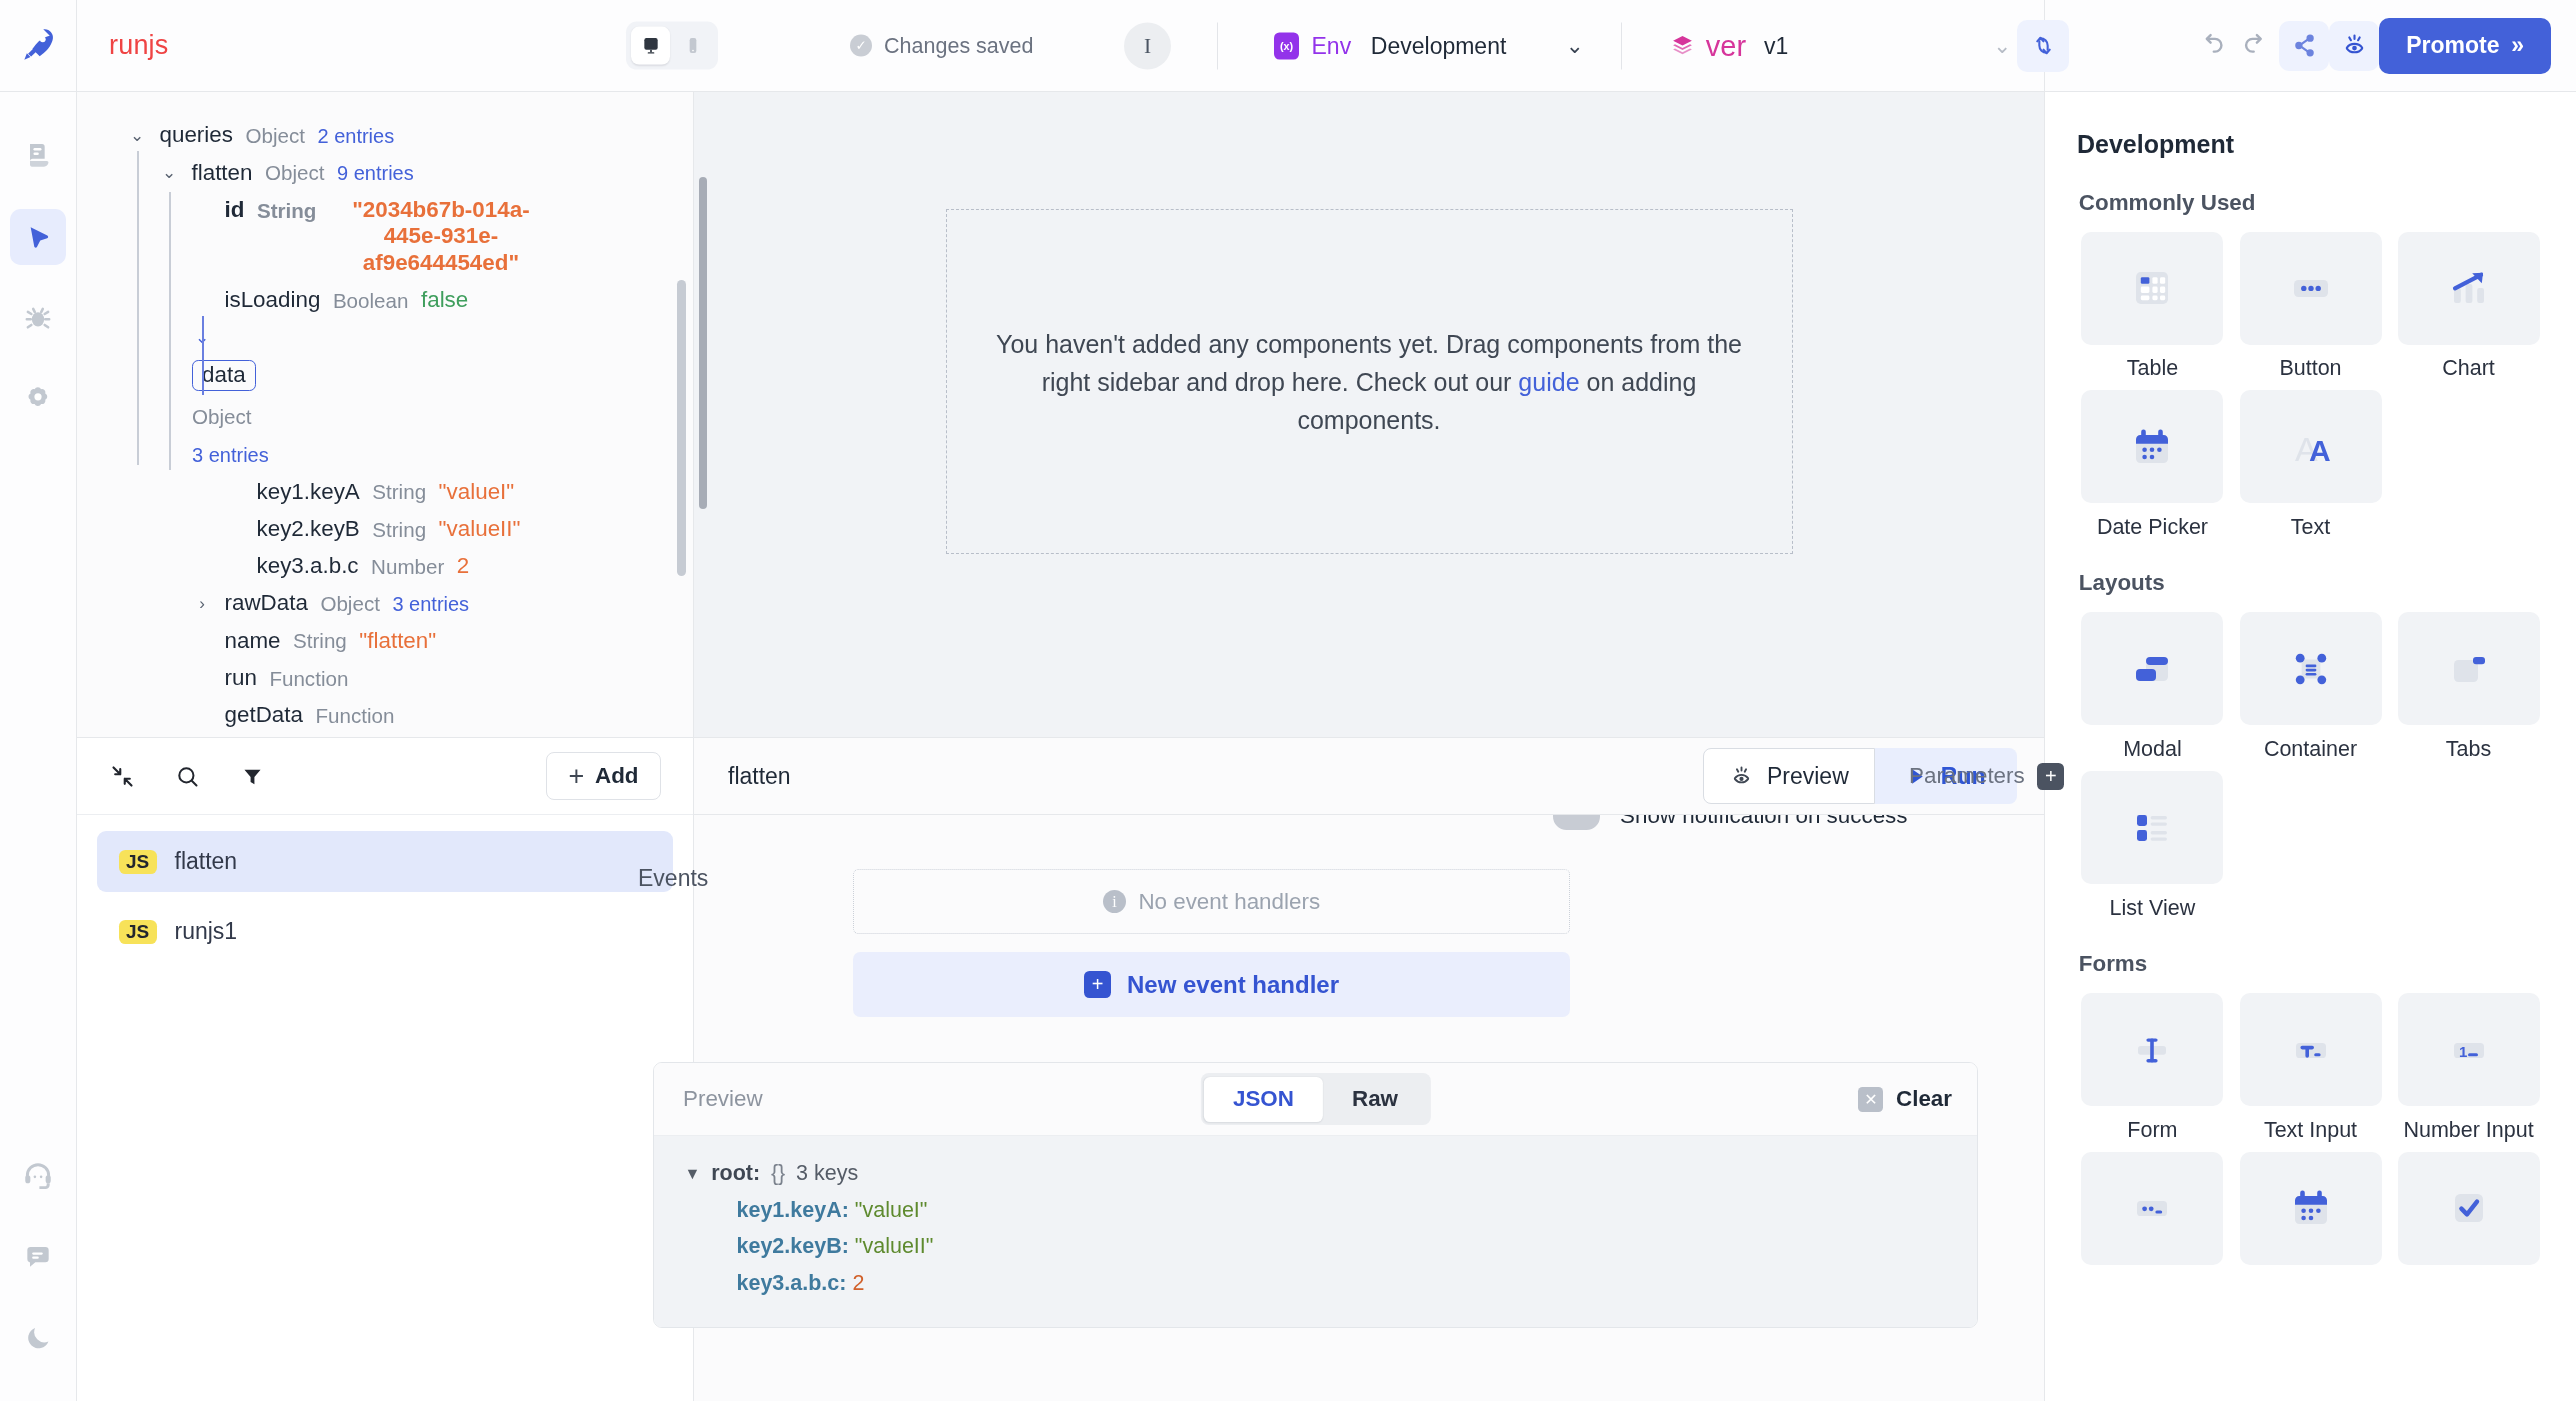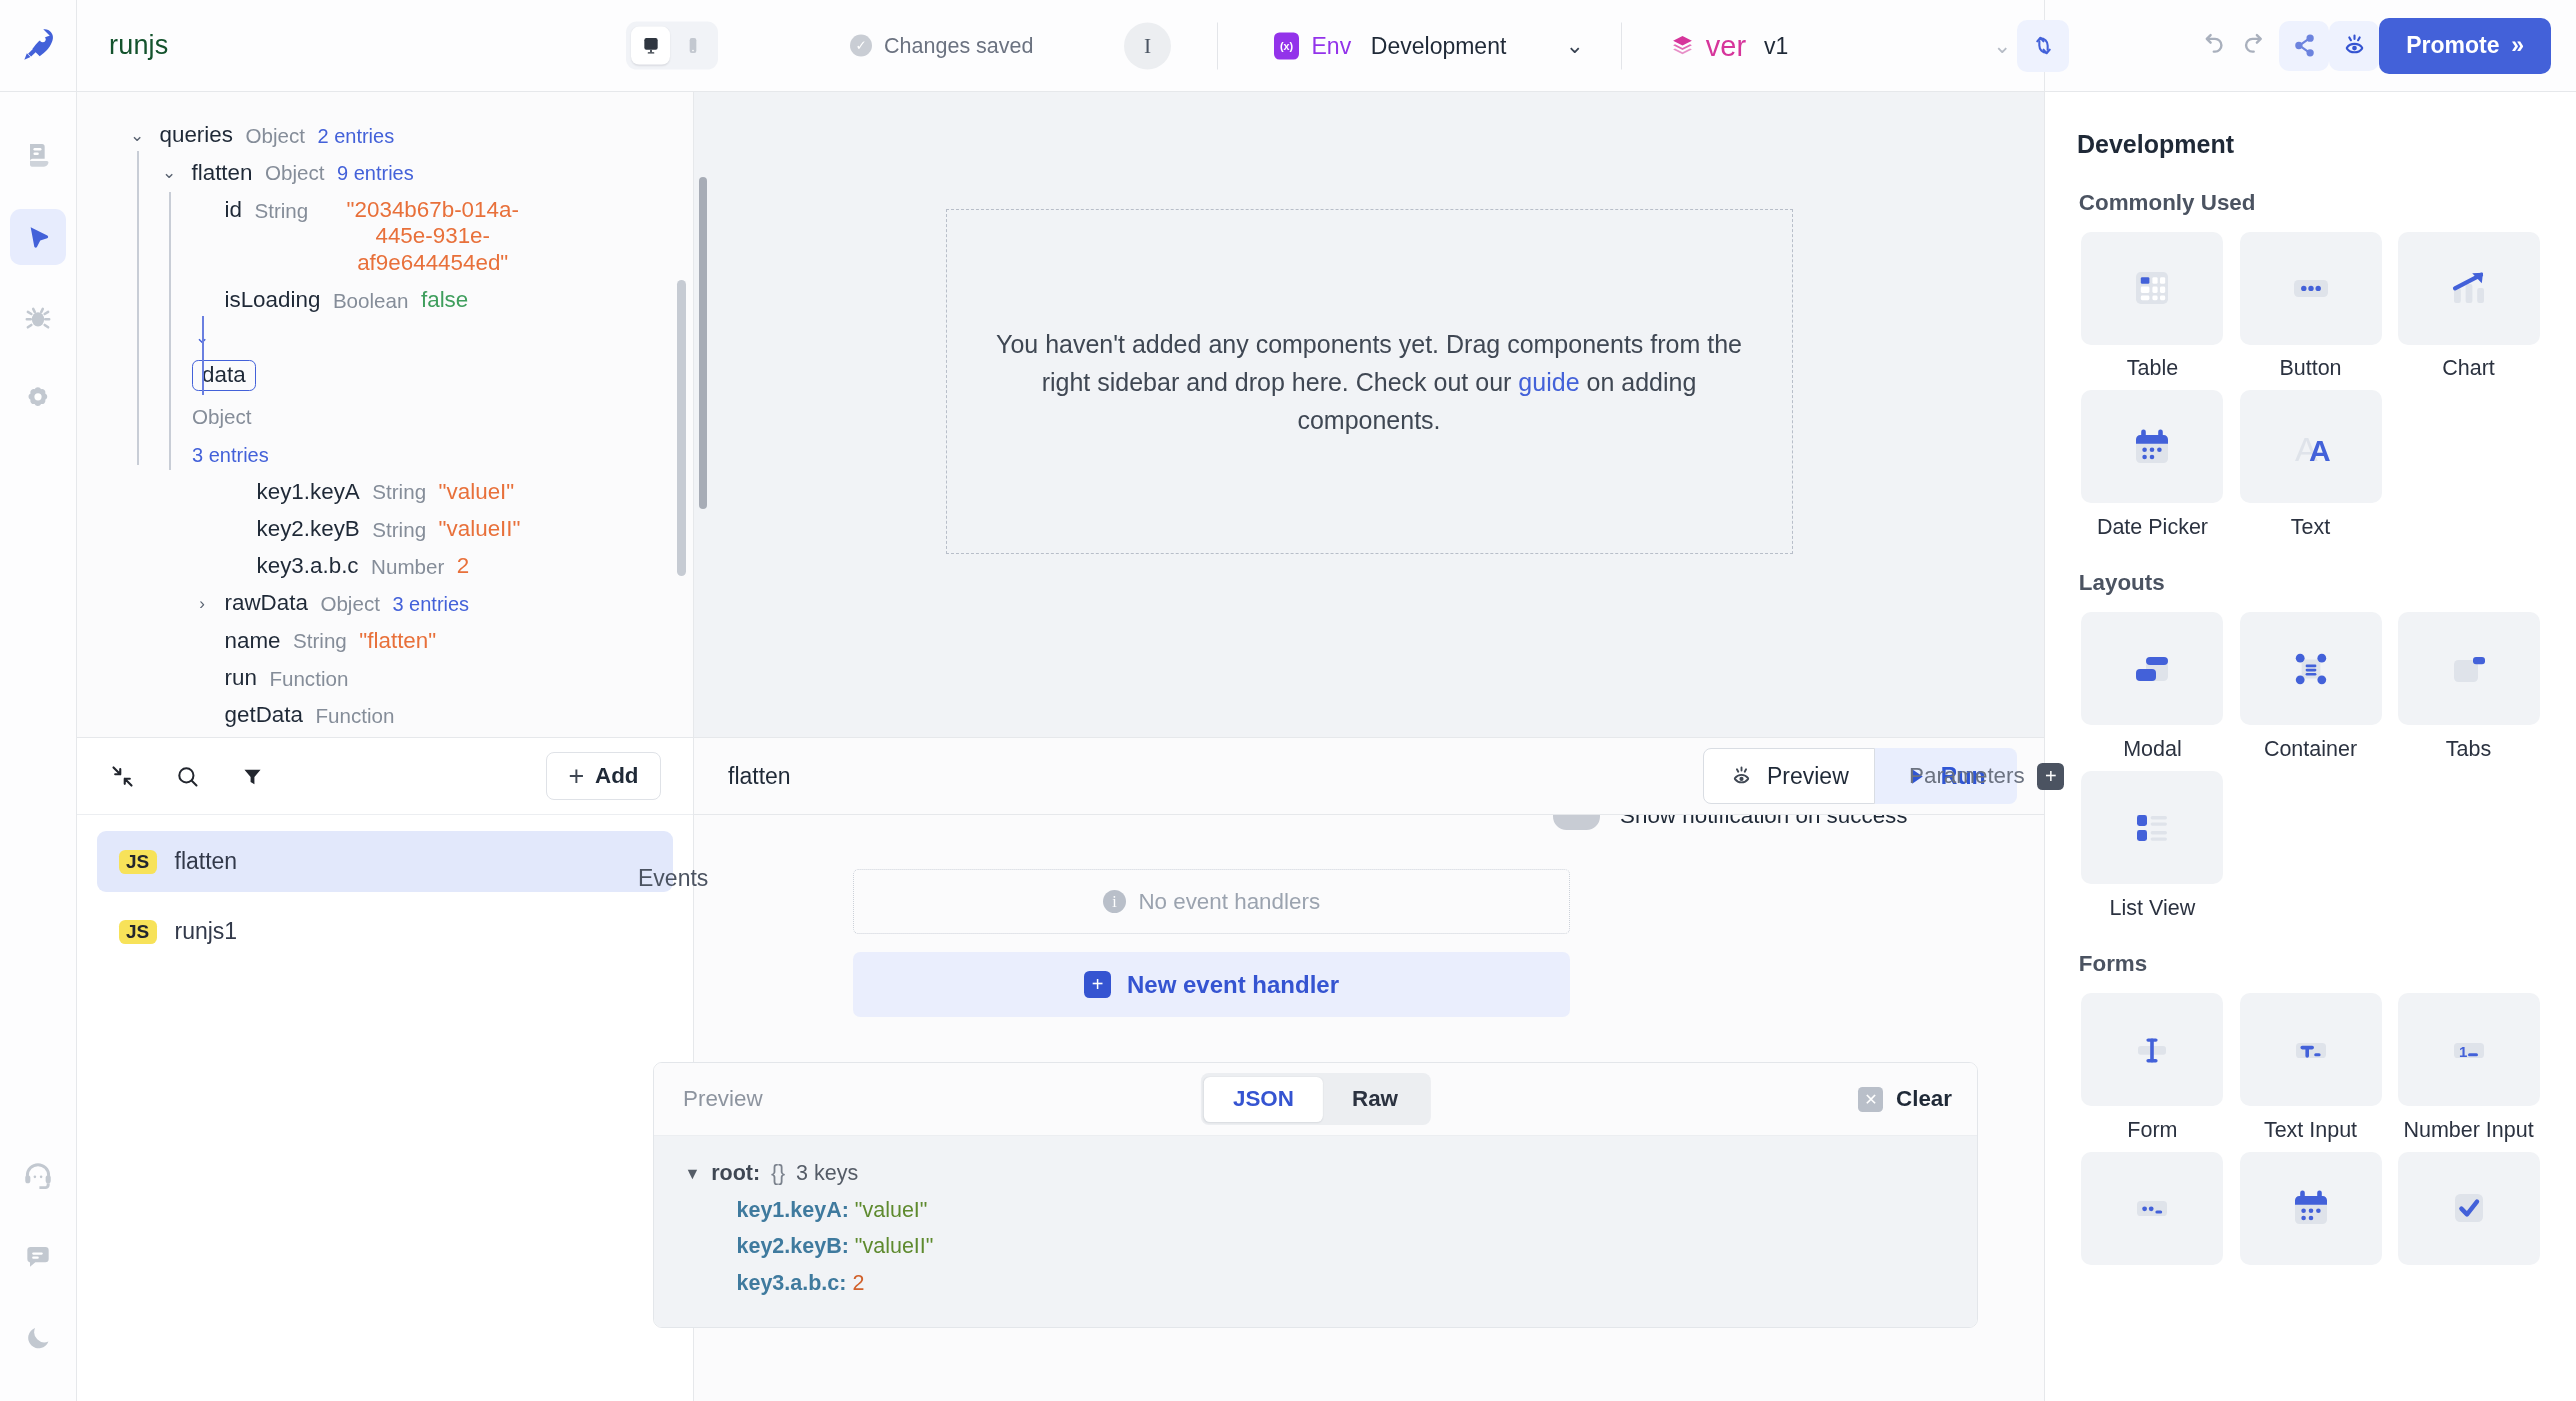--- a/index.html
+++ b/index.html
@@ -15,21 +15,21 @@
   .topbar {
     height: 92px; min-height: 92px; display: flex; align-items: stretch;
     background: #fdfdfe; border-bottom: 0.9px solid #e6e8eb;
   }
   .tb-logo {
     width: 77px; display: flex; align-items: center; justify-content: center;
     border-right: 0.9px solid #e6e8eb; background: #fdfdfe;
   }
   .tb-main { flex: 1; display: flex; align-items: center; position: relative; }
   .app-title {
-    font-size: 27px; color: #14532d; margin-left: 32px; letter-spacing: 0.2px;
+    font-size: 27px; color: #ef4444; margin-left: 32px; letter-spacing: 0.2px;
   }
   .dev-toggle {
     position: absolute; left: 549px; top: 50%; transform: translateY(-50%);
     display: flex; align-items: center; gap: 3.6px;
     background: #f1f3f7; border-radius: 10.8px; padding: 5.4px;
   }
   .dev-toggle .seg {
     width: 39px; height: 38px; border-radius: 8px;
     display: flex; align-items: center; justify-content: center;
   }
@@ -487,21 +487,21 @@
                 <span class="tkey">queries</span>
                 <span class="ttype">Object</span>
                 <span class="tcount">2 entries</span>
               </div>
               <div class="trow" style="padding-left: 82px;">
                 <span class="caret">⌄</span>
                 <span class="tkey">flatten</span>
                 <span class="ttype">Object</span>
                 <span class="tcount">9 entries</span>
               </div>
-              <div class="trow" style="padding-left: 115px;">
+              <div class="trow" style="padding-left: 115px; font-weight: bold;">
                 <span class="caret"></span>
                 <span class="tkey">id</span>
                 <span class="ttype">String</span>
                 <span class="tval-str" style="max-width: 224px; display: inline-block; text-align: center; word-break: break-word;">"2034b67b-014a-445e-931e-af9e644454ed"</span>
               </div>
               <div class="trow" style="padding-left: 115px;">
                 <span class="caret"></span>
                 <span class="tkey">isLoading</span>
                 <span class="ttype">Boolean</span>
                 <span class="tval-bool">false</span>

